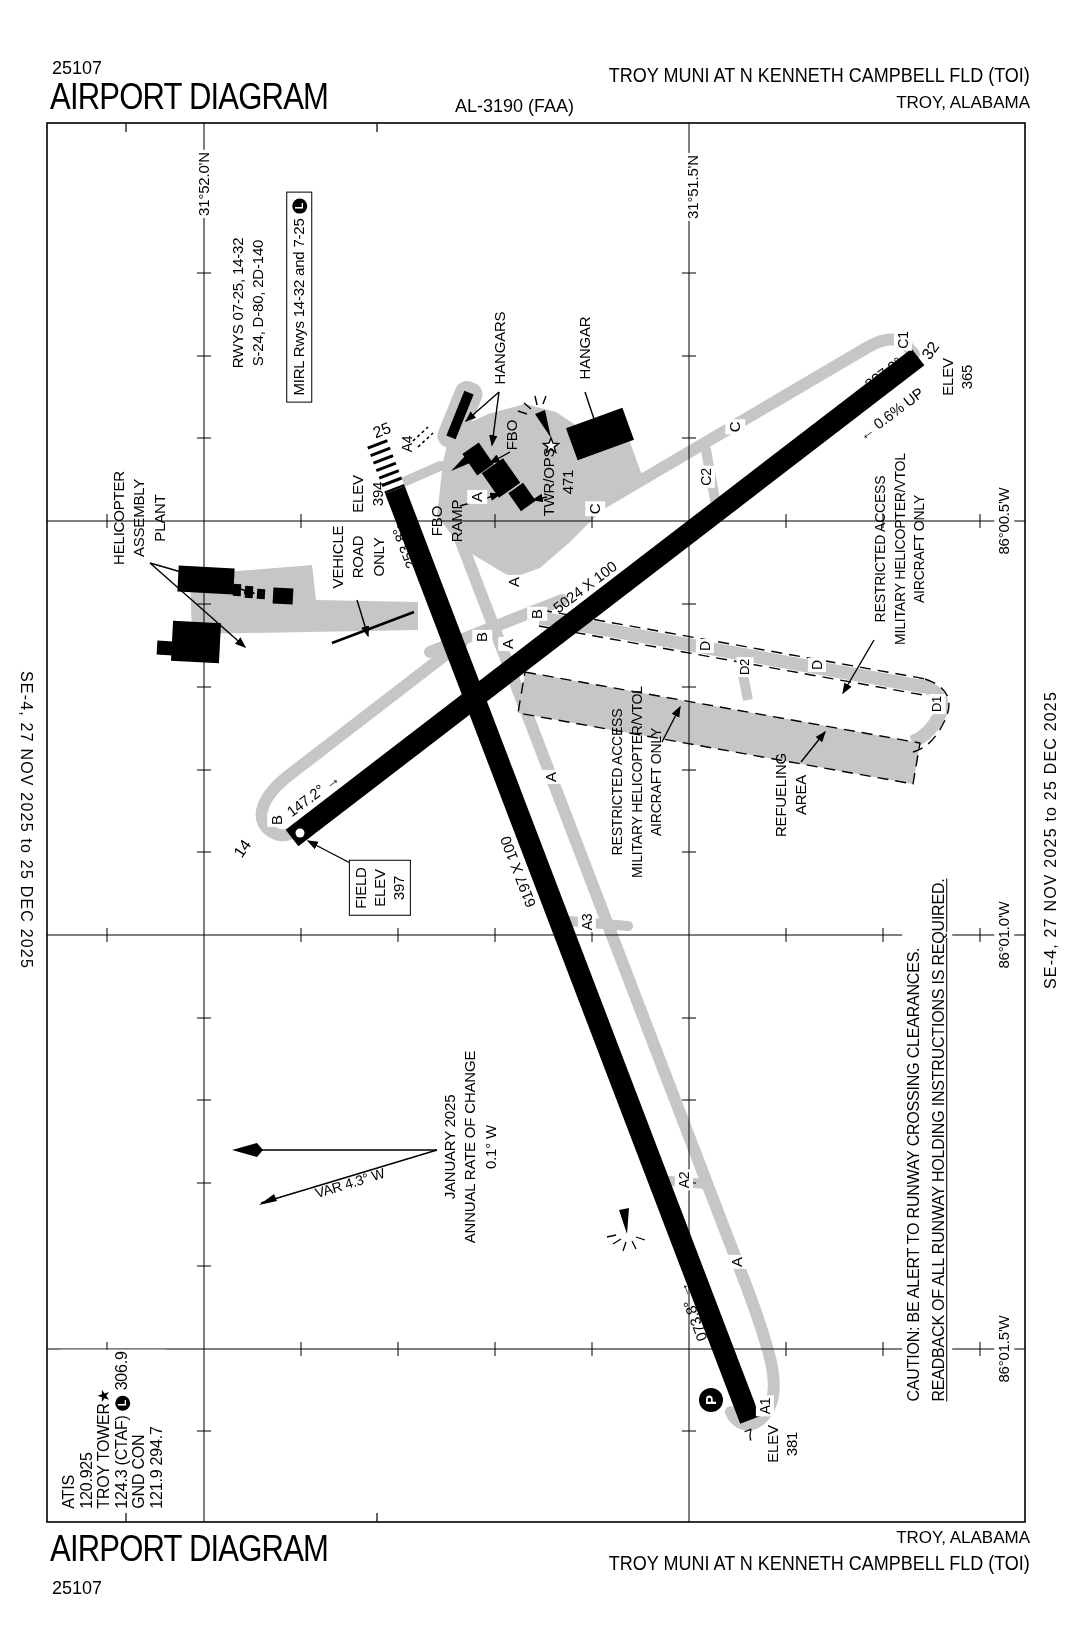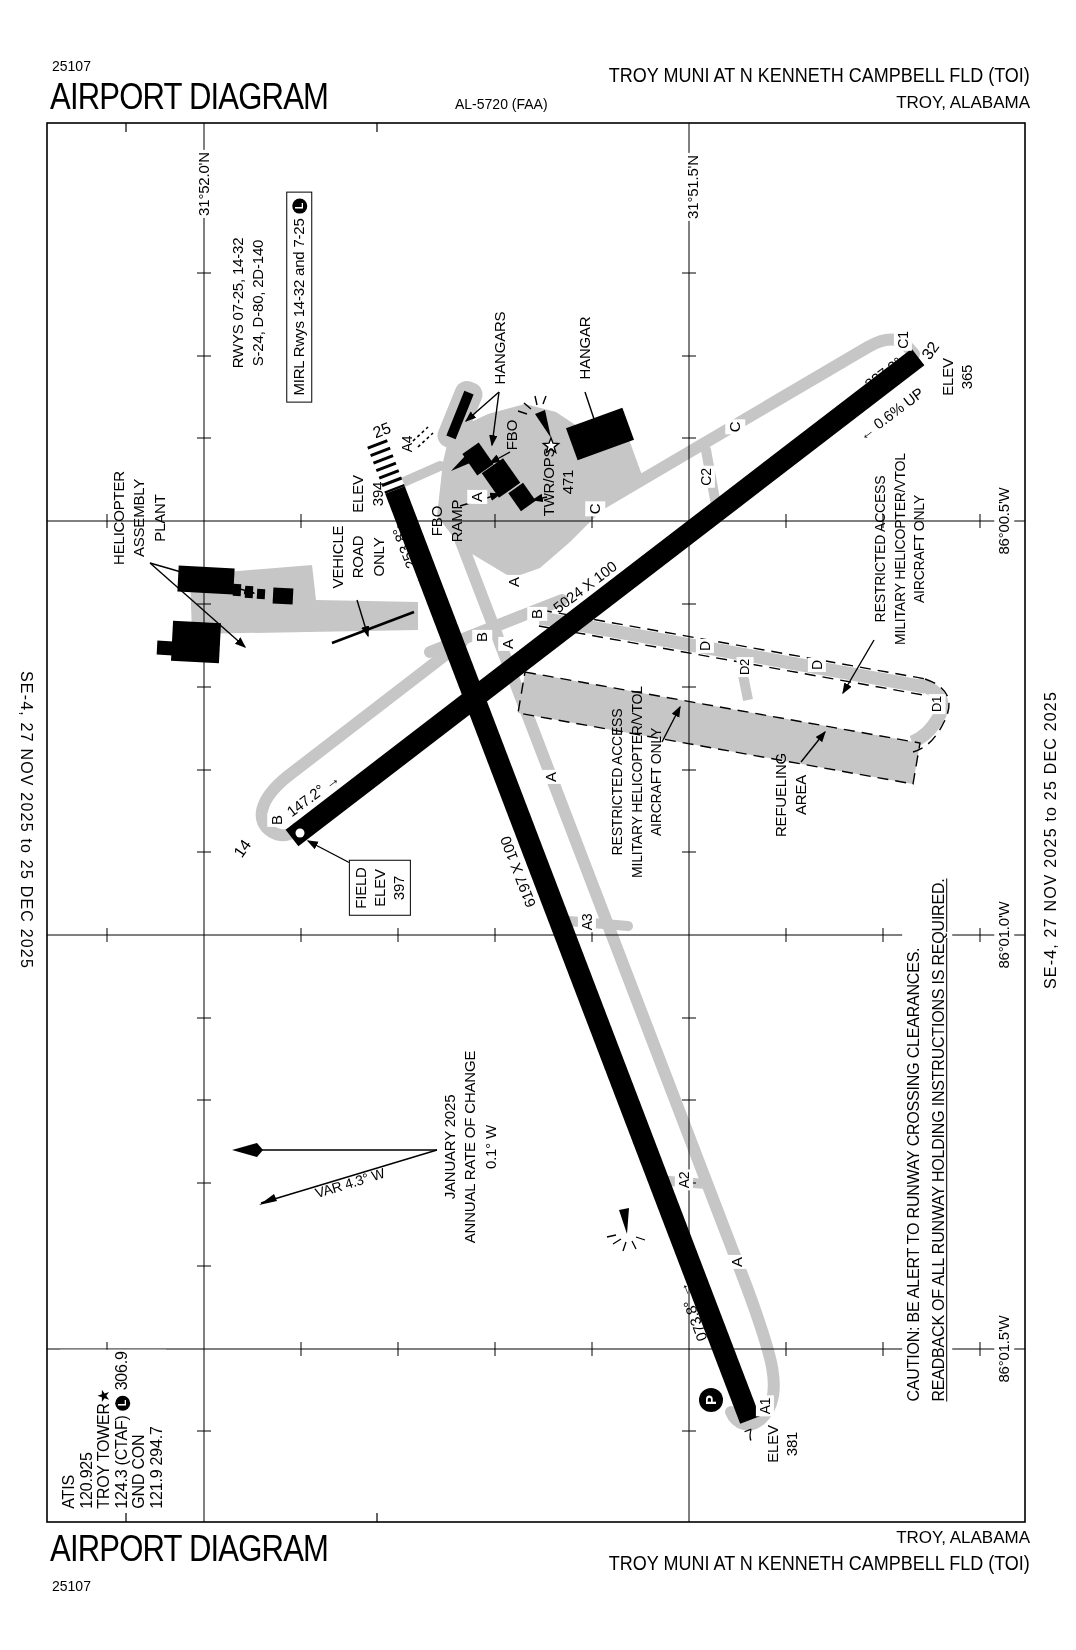--- a/index.html
+++ b/index.html
@@ -20,21 +20,21 @@
          vertical-align:1px;letter-spacing:0}
   .pcirc{position:absolute;width:24px;height:24px;border-radius:50%;background:#000;color:#fff;
          font-size:15px;font-weight:700;line-height:24px;text-align:center;
          transform:translate(-50%,-50%) rotate(-90deg)}
   .tl{position:absolute;white-space:nowrap}
   .tr{position:absolute;white-space:nowrap;text-align:right}
   .big{font-size:37px;letter-spacing:-1px;transform:scaleX(.84);transform-origin:0 50%}
   .scr{transform:scaleX(.9);transform-origin:100% 50%}
   .apt{font-size:20px}
   .city{font-size:17px}
-  .small{font-size:14px}
+  .small{font-size:18px}
 </style>
 </head>
 <body>
 
 <svg width="1076" height="1650" viewBox="0 0 1076 1650">
 
   <g>
     <rect x="47" y="123" width="978" height="1399" fill="none" stroke="#000" stroke-width="1.6"></rect>
     <path d="M126,123v9 M377,123v9 M126,1513v9 M377,1513v9" stroke="#000" stroke-width="1.2"></path>
   </g>
@@ -146,21 +146,21 @@
     <line x1="244" y1="1150" x2="437" y2="1150"></line>
     <polygon points="232,1150 257,1143 263,1150 257,1157" stroke="none"></polygon>
     <line x1="261" y1="1203" x2="437" y2="1150"></line>
     <polygon points="259,1205 274,1194 277,1201" stroke="none"></polygon>
   </g>
 </svg>
 
 <div class="tl small" style="left:52px;top:58px">25107</div>
 <div class="tl big" style="left:50px;top:76px">AIRPORT DIAGRAM</div>
 <div class="tr apt scr" style="right:46px;top:64px">TROY MUNI AT N KENNETH CAMPBELL FLD (TOI)</div>
-<div class="tl small" style="left:455px;top:96px">AL-5720 (FAA)</div>
+<div class="tl small" style="left:455px;top:96px">AL-3190 (FAA)</div>
 <div class="tr city" style="right:46px;top:93px">TROY, ALABAMA</div>
 
 <div class="lbl fs16 ls" style="left:26px;top:820px;--r:90deg">SE-4,  27 NOV 2025  to  25 DEC 2025</div>
 <div class="lbl fs16 ls" style="left:1051px;top:840px;--r:-90deg">SE-4,  27 NOV 2025  to  25 DEC 2025</div>
 
 <div class="lbl bgw" style="left:204px;top:184px;--r:-90deg">31°52.0'N</div>
 <div class="lbl bgw" style="left:693px;top:187px;--r:-90deg">31°51.5'N</div>
 <div class="lbl bgw" style="left:1004px;top:521px;--r:-90deg">86°00.5'W</div>
 <div class="lbl bgw" style="left:1004px;top:935px;--r:-90deg">86°01.0'W</div>
 <div class="lbl bgw" style="left:1004px;top:1349px;--r:-90deg">86°01.5'W</div>

